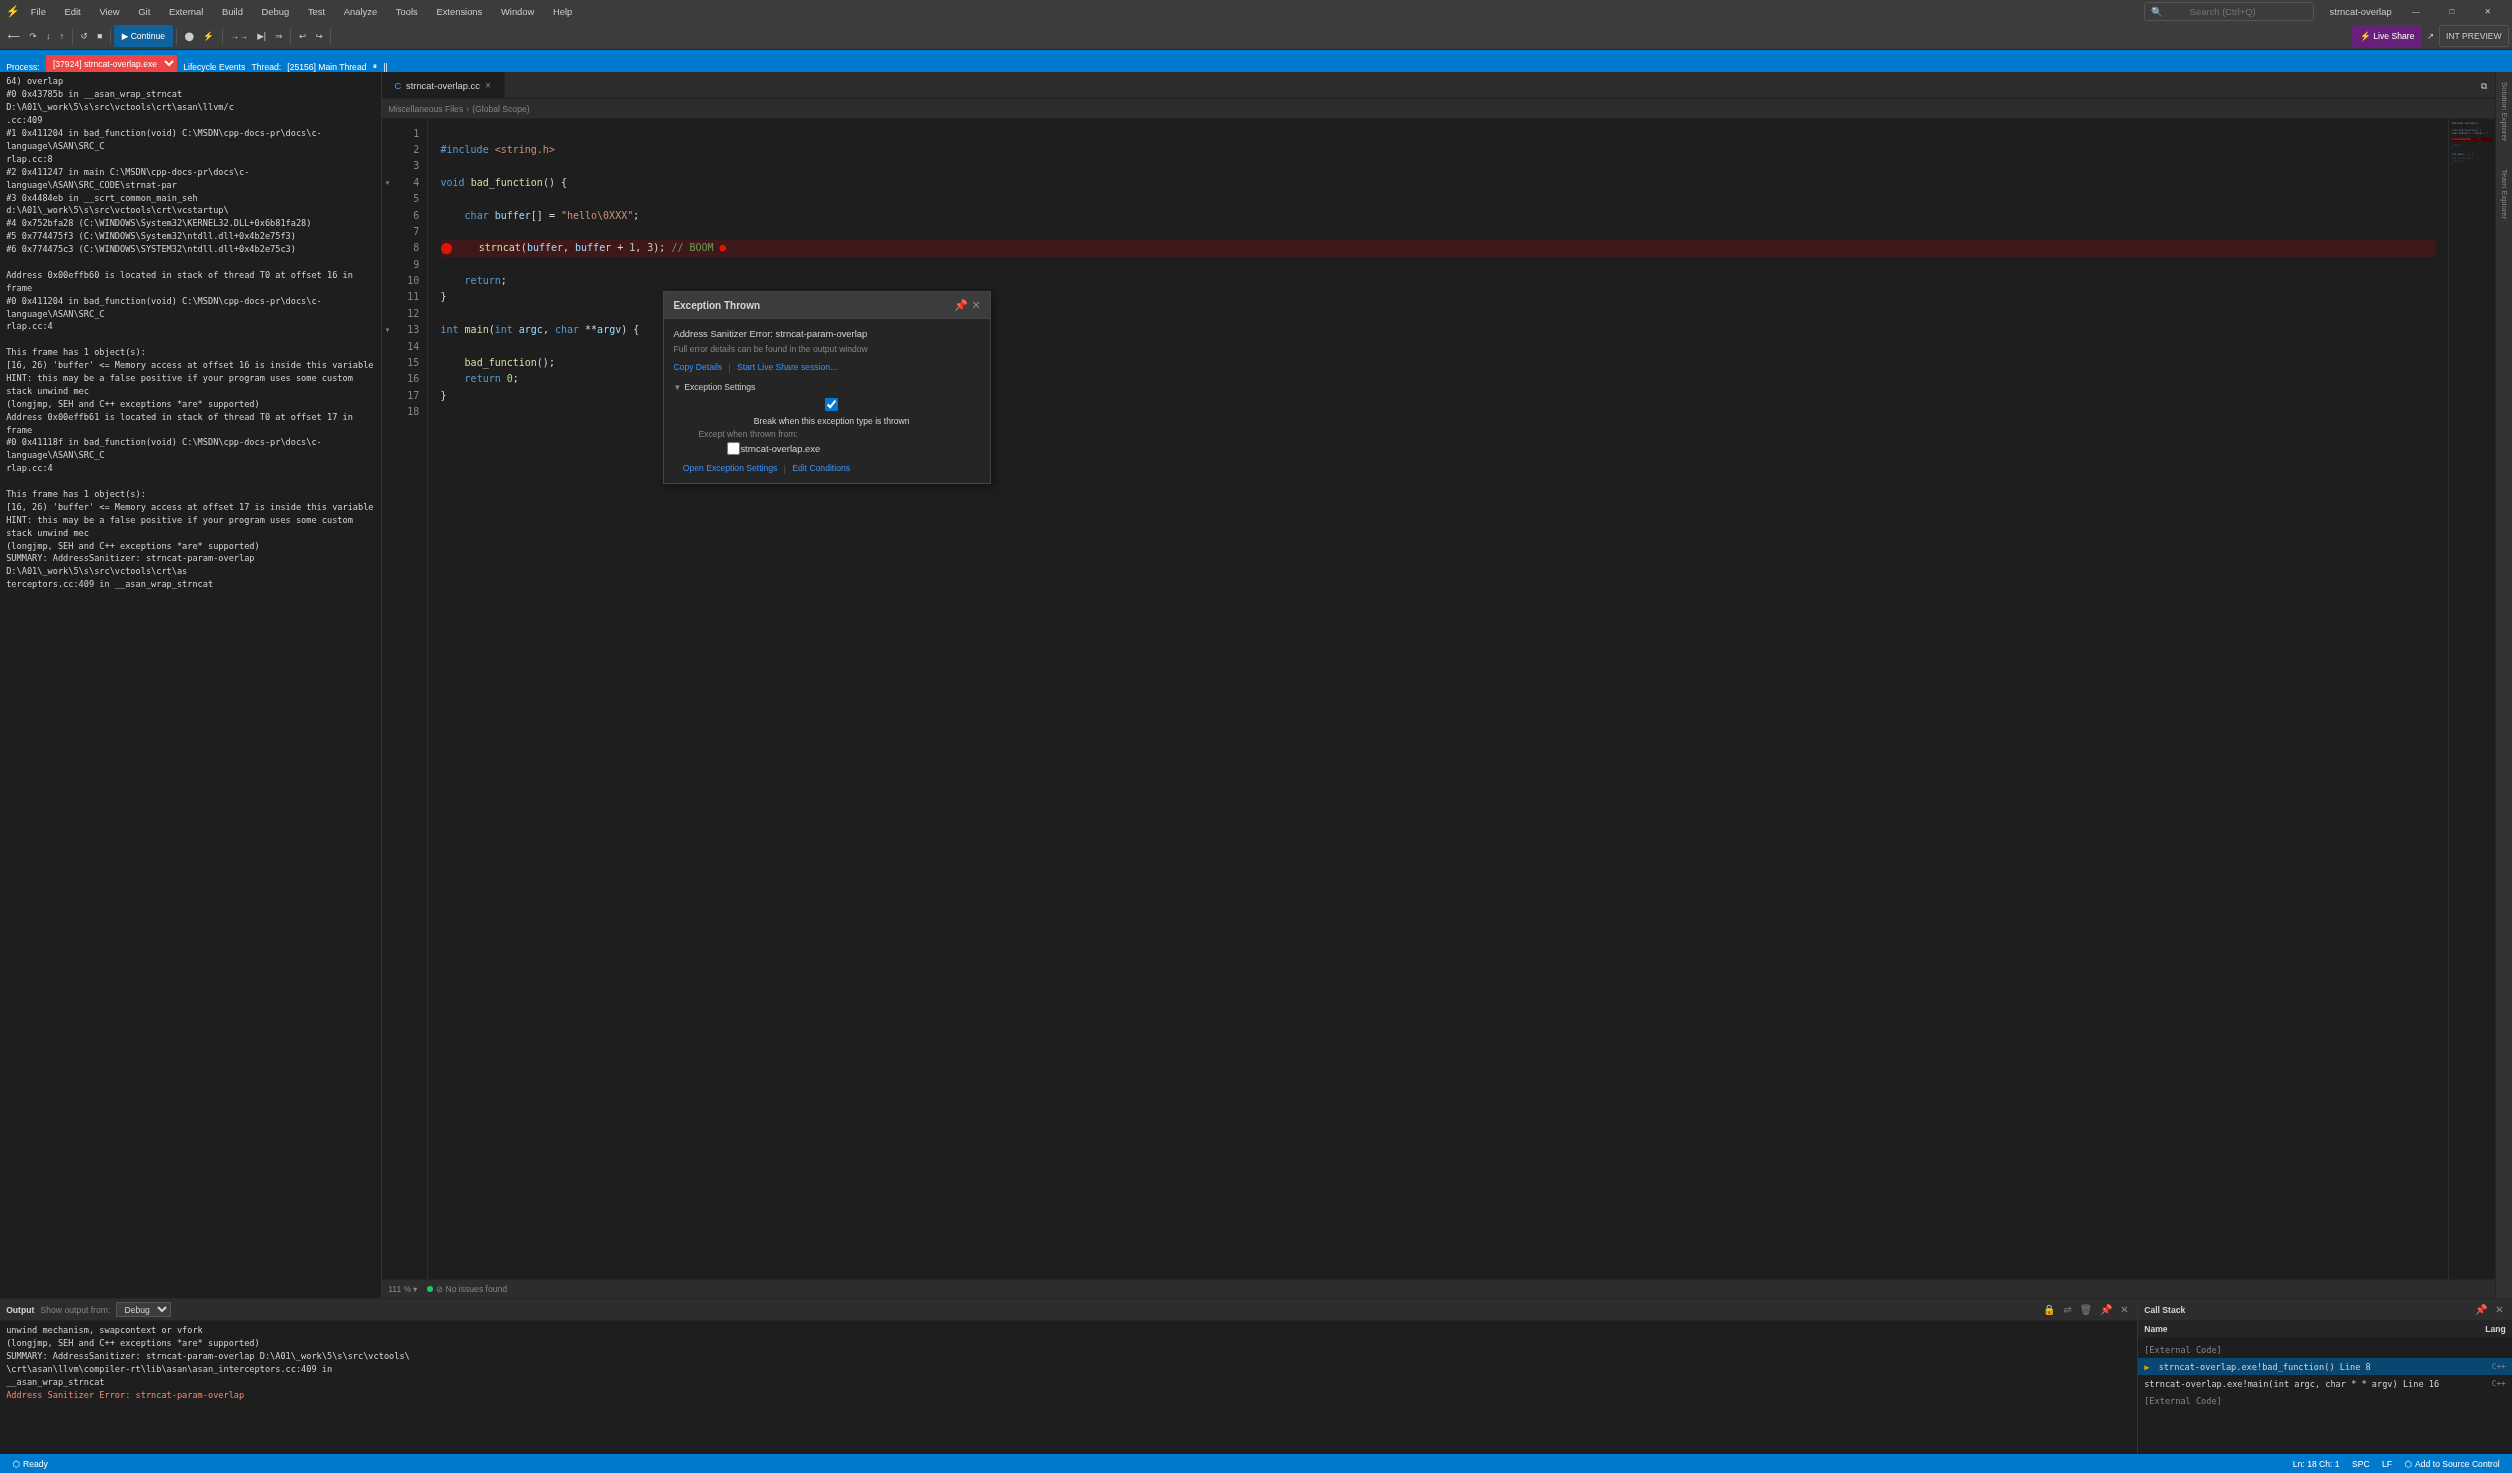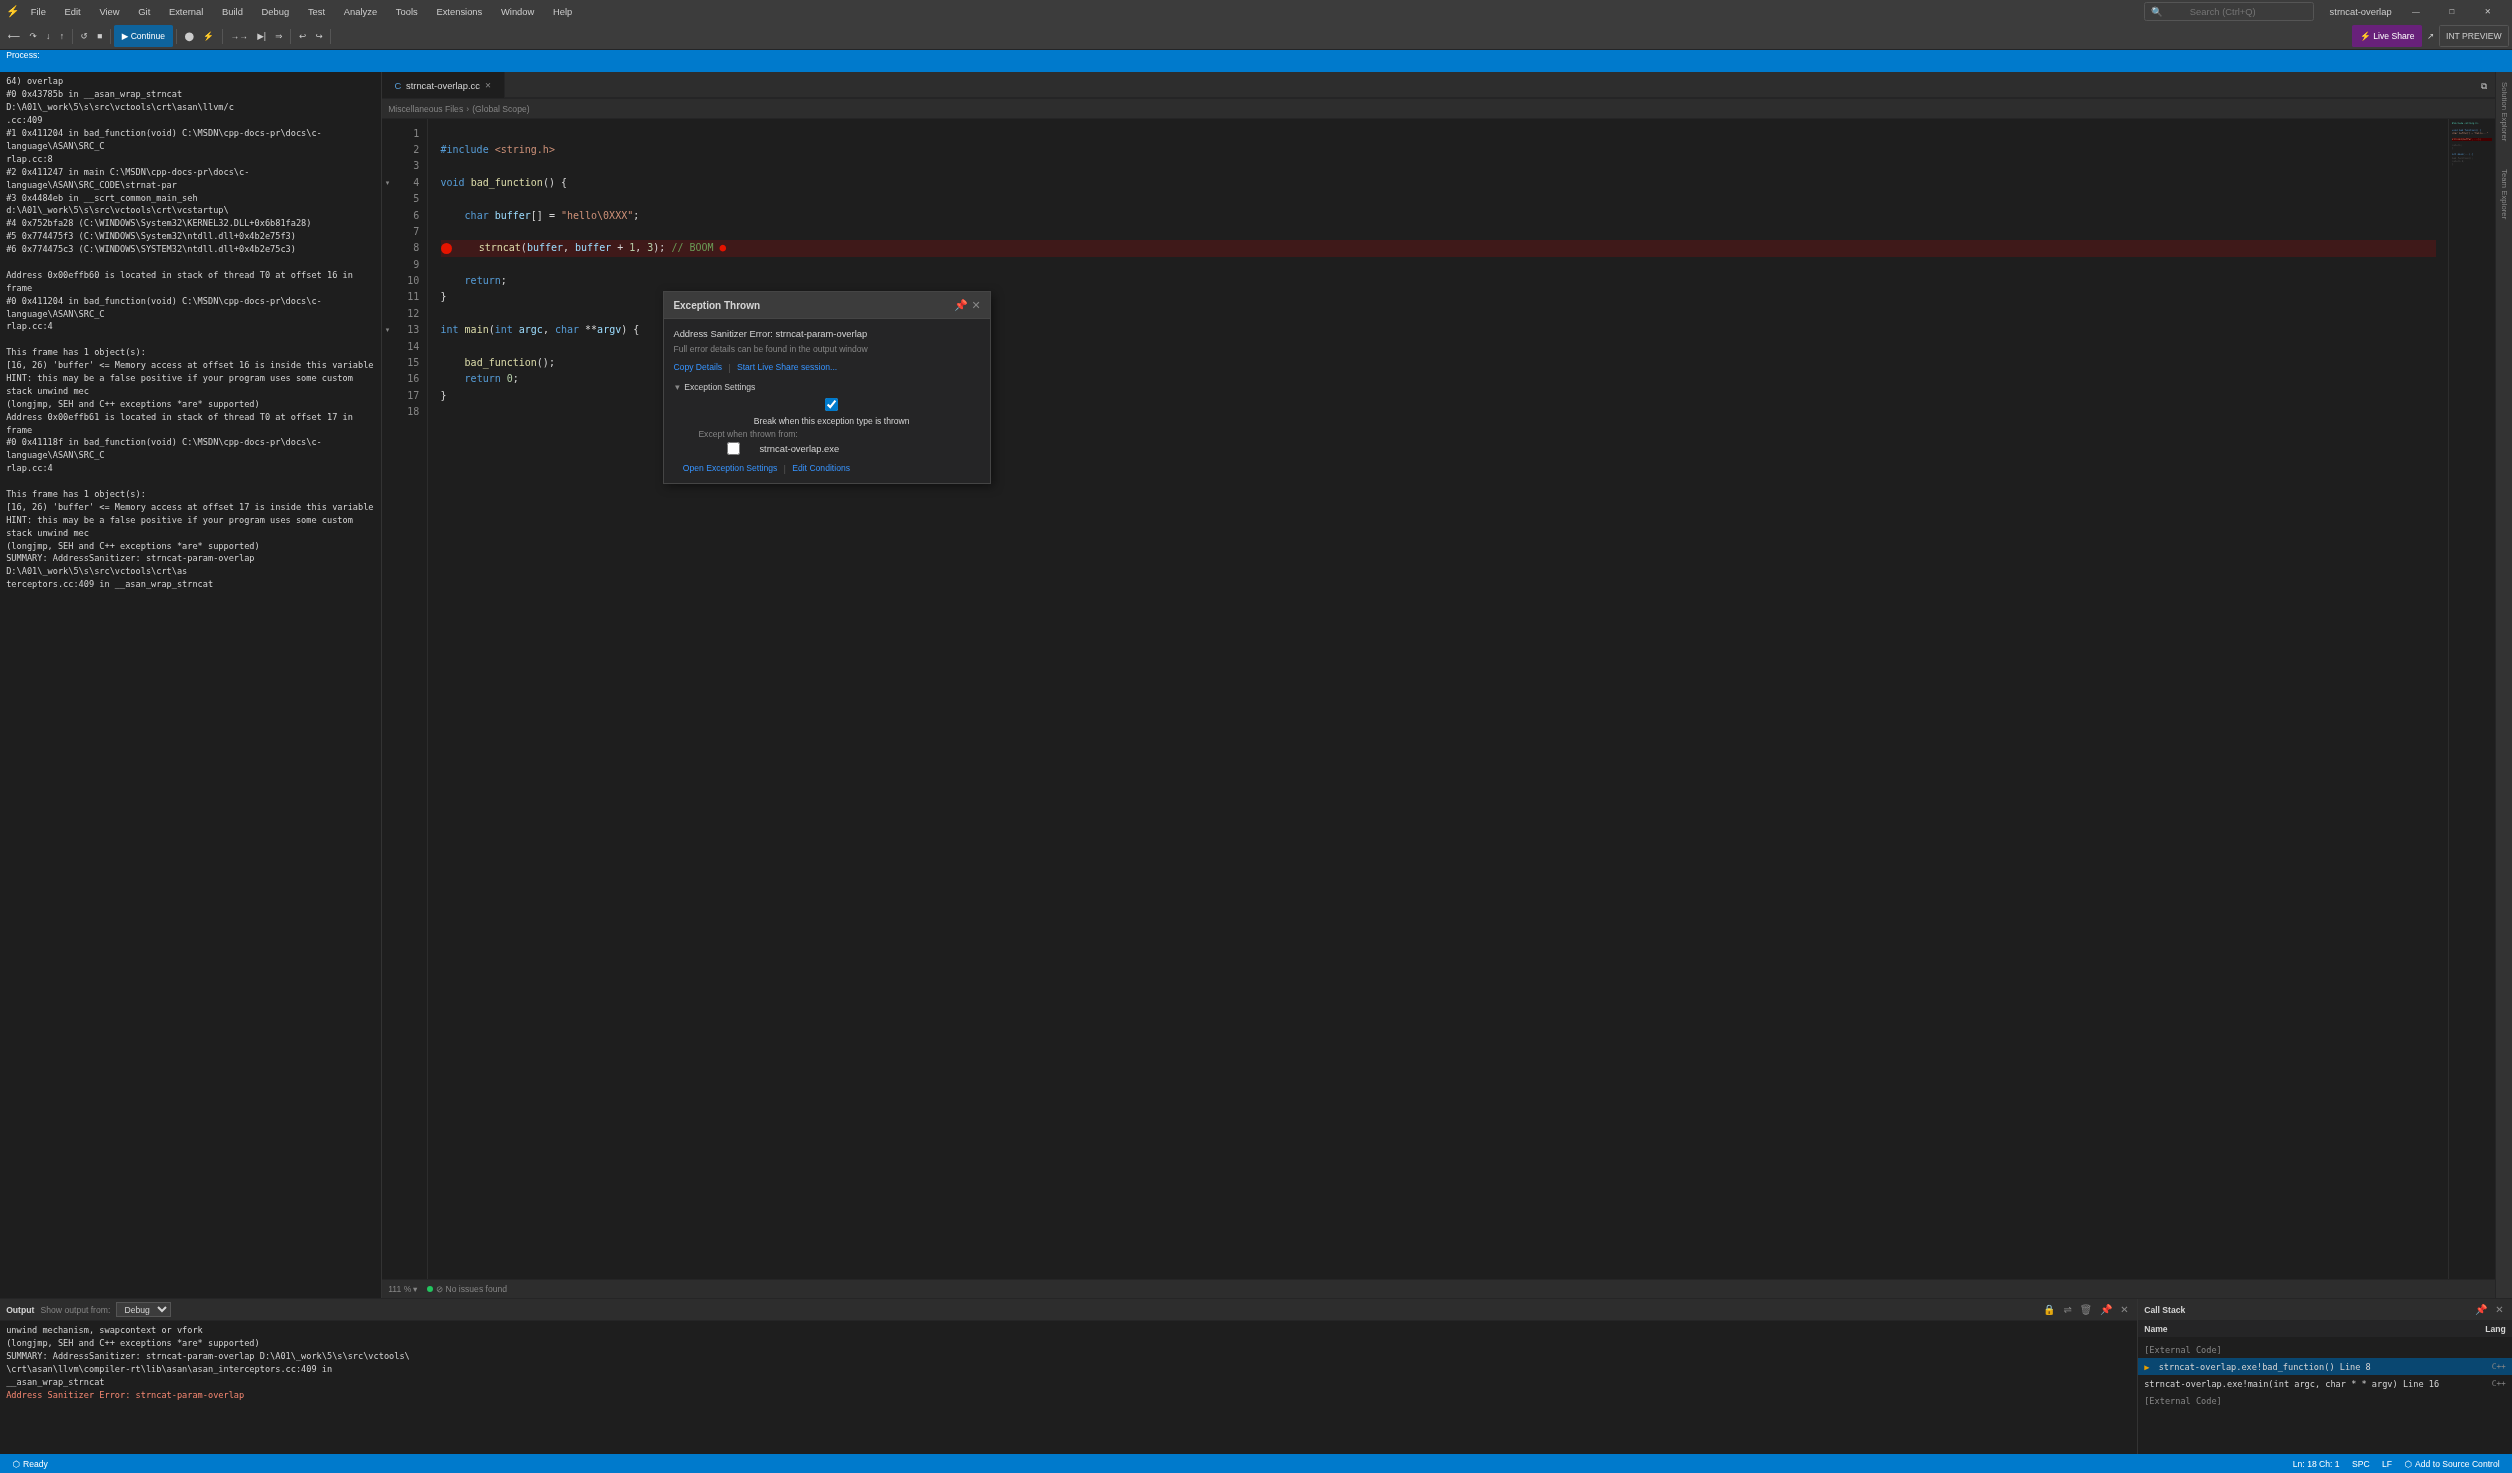--- a/index.html
+++ b/index.html
@@ -81,27 +81,26 @@
       border-radius: 1.6px;
       cursor: pointer;
       font-size: 8.6px;
     }
 
     
     .process-bar {
       height: 22px;
       background: #007acc;
       display: flex;
-      align-items: flex-start;
+      align-items: flex-end;
       padding: 0 6.2px;
       gap: 6.2px;
       flex-shrink: 0;
       font-size: 8.6px;
       color: white;
-      flex-direction: column;
     }
     .process-select {
       background: #ef4444;
       border: none;
       color: white;
       font-size: 8.6px;
       padding: 1.6px 3.1px;
       height: 17px;
       margin-top: 36px;
     }
@@ -259,21 +258,21 @@
       margin-bottom: 6.2px;
       display: flex;
       align-items: center;
       gap: 3.1px;
     }
     .exception-section-title .triangle { color: #888; font-size: 7.8px; }
     .exception-setting { display: flex; align-items: center; gap: 4.7px; margin-left: 9.4px; margin-bottom: 3.1px; flex-direction: column; }
     .exception-setting input[type=checkbox] { accent-color: #007acc; }
     .exception-setting label { font-size: 8.6px; color: #d4d4d4; }
     .exception-subsetting { margin-left: 25px; margin-bottom: 3.1px; font-size: 8.6px; color: #858585; }
-    .exception-subsetting-item { display: flex; align-items: center; gap: 19px; padding-left: 20px; }
+    .exception-subsetting-item { display: flex; align-items: center; gap: 0; padding-left: 20px; }
     .exception-footer-links { display: flex; gap: 6.2px; margin-top: 7.8px; margin-left: 9.4px; }
     .exception-footer-link { color: #3794ff; cursor: pointer; font-size: 8.6px; }
 
     
     .right-sidebar {
       width: 17px;
       background: #333;
       border-left: 0.8px solid #252526;
       display: flex;
       flex-direction: column;

